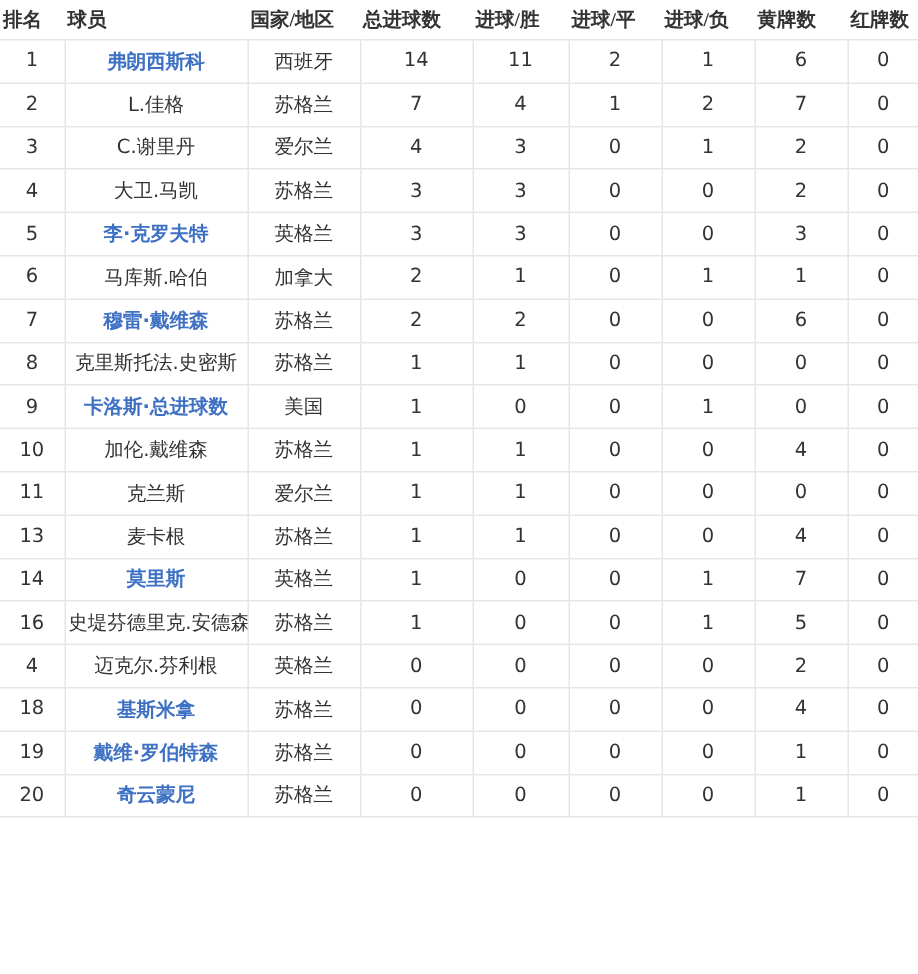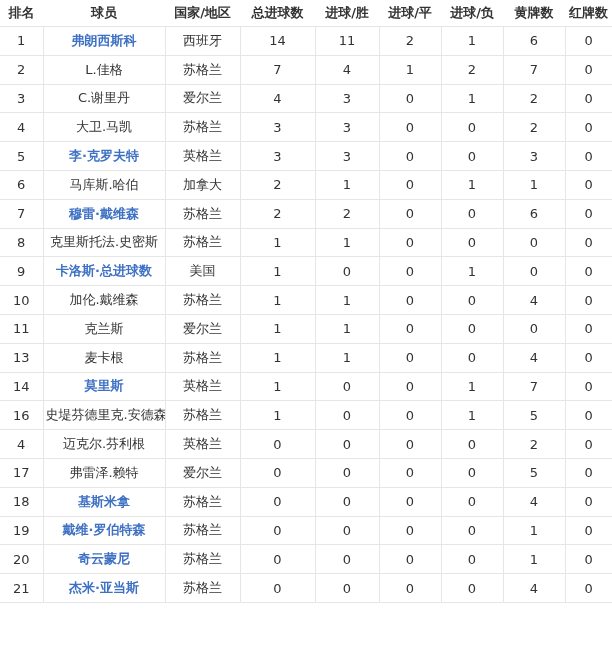--- a/index.html
+++ b/index.html
@@ -17,25 +17,26 @@
     width: 612px;
     border-collapse: collapse;
     table-layout: fixed;
   }
   table.stats th {
     height: 26px;
     padding: 0 2px;
     font-size: 13px;
     font-weight: bold;
     color: var(--text, #333333);
-    text-align: center;
+    text-align: left;
     border: none;
     border-bottom: 1px solid var(--border, #e6e6e6);
     white-space: nowrap;
     overflow: hidden;
+    font-family: Liberation Serif, serif;
   }
   table.stats td {
     height: 27.8px;
     padding: 0 2px;
     font-size: 13px;
     color: var(--text, #333333);
     text-align: center;
     border: 1px solid var(--border, #e6e6e6);
     white-space: nowrap;
     overflow: hidden;
@@ -237,31 +238,20 @@
         <td>迈克尔.芬利根</td>
         <td>英格兰</td>
         <td>0</td>
         <td>0</td>
         <td>0</td>
         <td>0</td>
         <td>2</td>
         <td>0</td>
       </tr>
       <tr>
-        <td>17</td>
-        <td>弗雷泽.赖特</td>
-        <td>爱尔兰</td>
-        <td>0</td>
-        <td>0</td>
-        <td>0</td>
-        <td>0</td>
-        <td>5</td>
-        <td>0</td>
-      </tr>
-      <tr>
         <td>18</td>
         <td><a class="player-link">基斯米拿</a></td>
         <td>苏格兰</td>
         <td>0</td>
         <td>0</td>
         <td>0</td>
         <td>0</td>
         <td>4</td>
         <td>0</td>
       </tr>
@@ -278,27 +268,16 @@
       </tr>
       <tr>
         <td>20</td>
         <td><a class="player-link">奇云蒙尼</a></td>
         <td>苏格兰</td>
         <td>0</td>
         <td>0</td>
         <td>0</td>
         <td>0</td>
         <td>1</td>
-        <td>0</td>
-      </tr>
-      <tr>
-        <td>21</td>
-        <td><a class="player-link">杰米·亚当斯</a></td>
-        <td>苏格兰</td>
-        <td>0</td>
-        <td>0</td>
-        <td>0</td>
-        <td>0</td>
-        <td>4</td>
         <td>0</td>
       </tr>
     </tbody>
 </table>
 
 </body></html>

